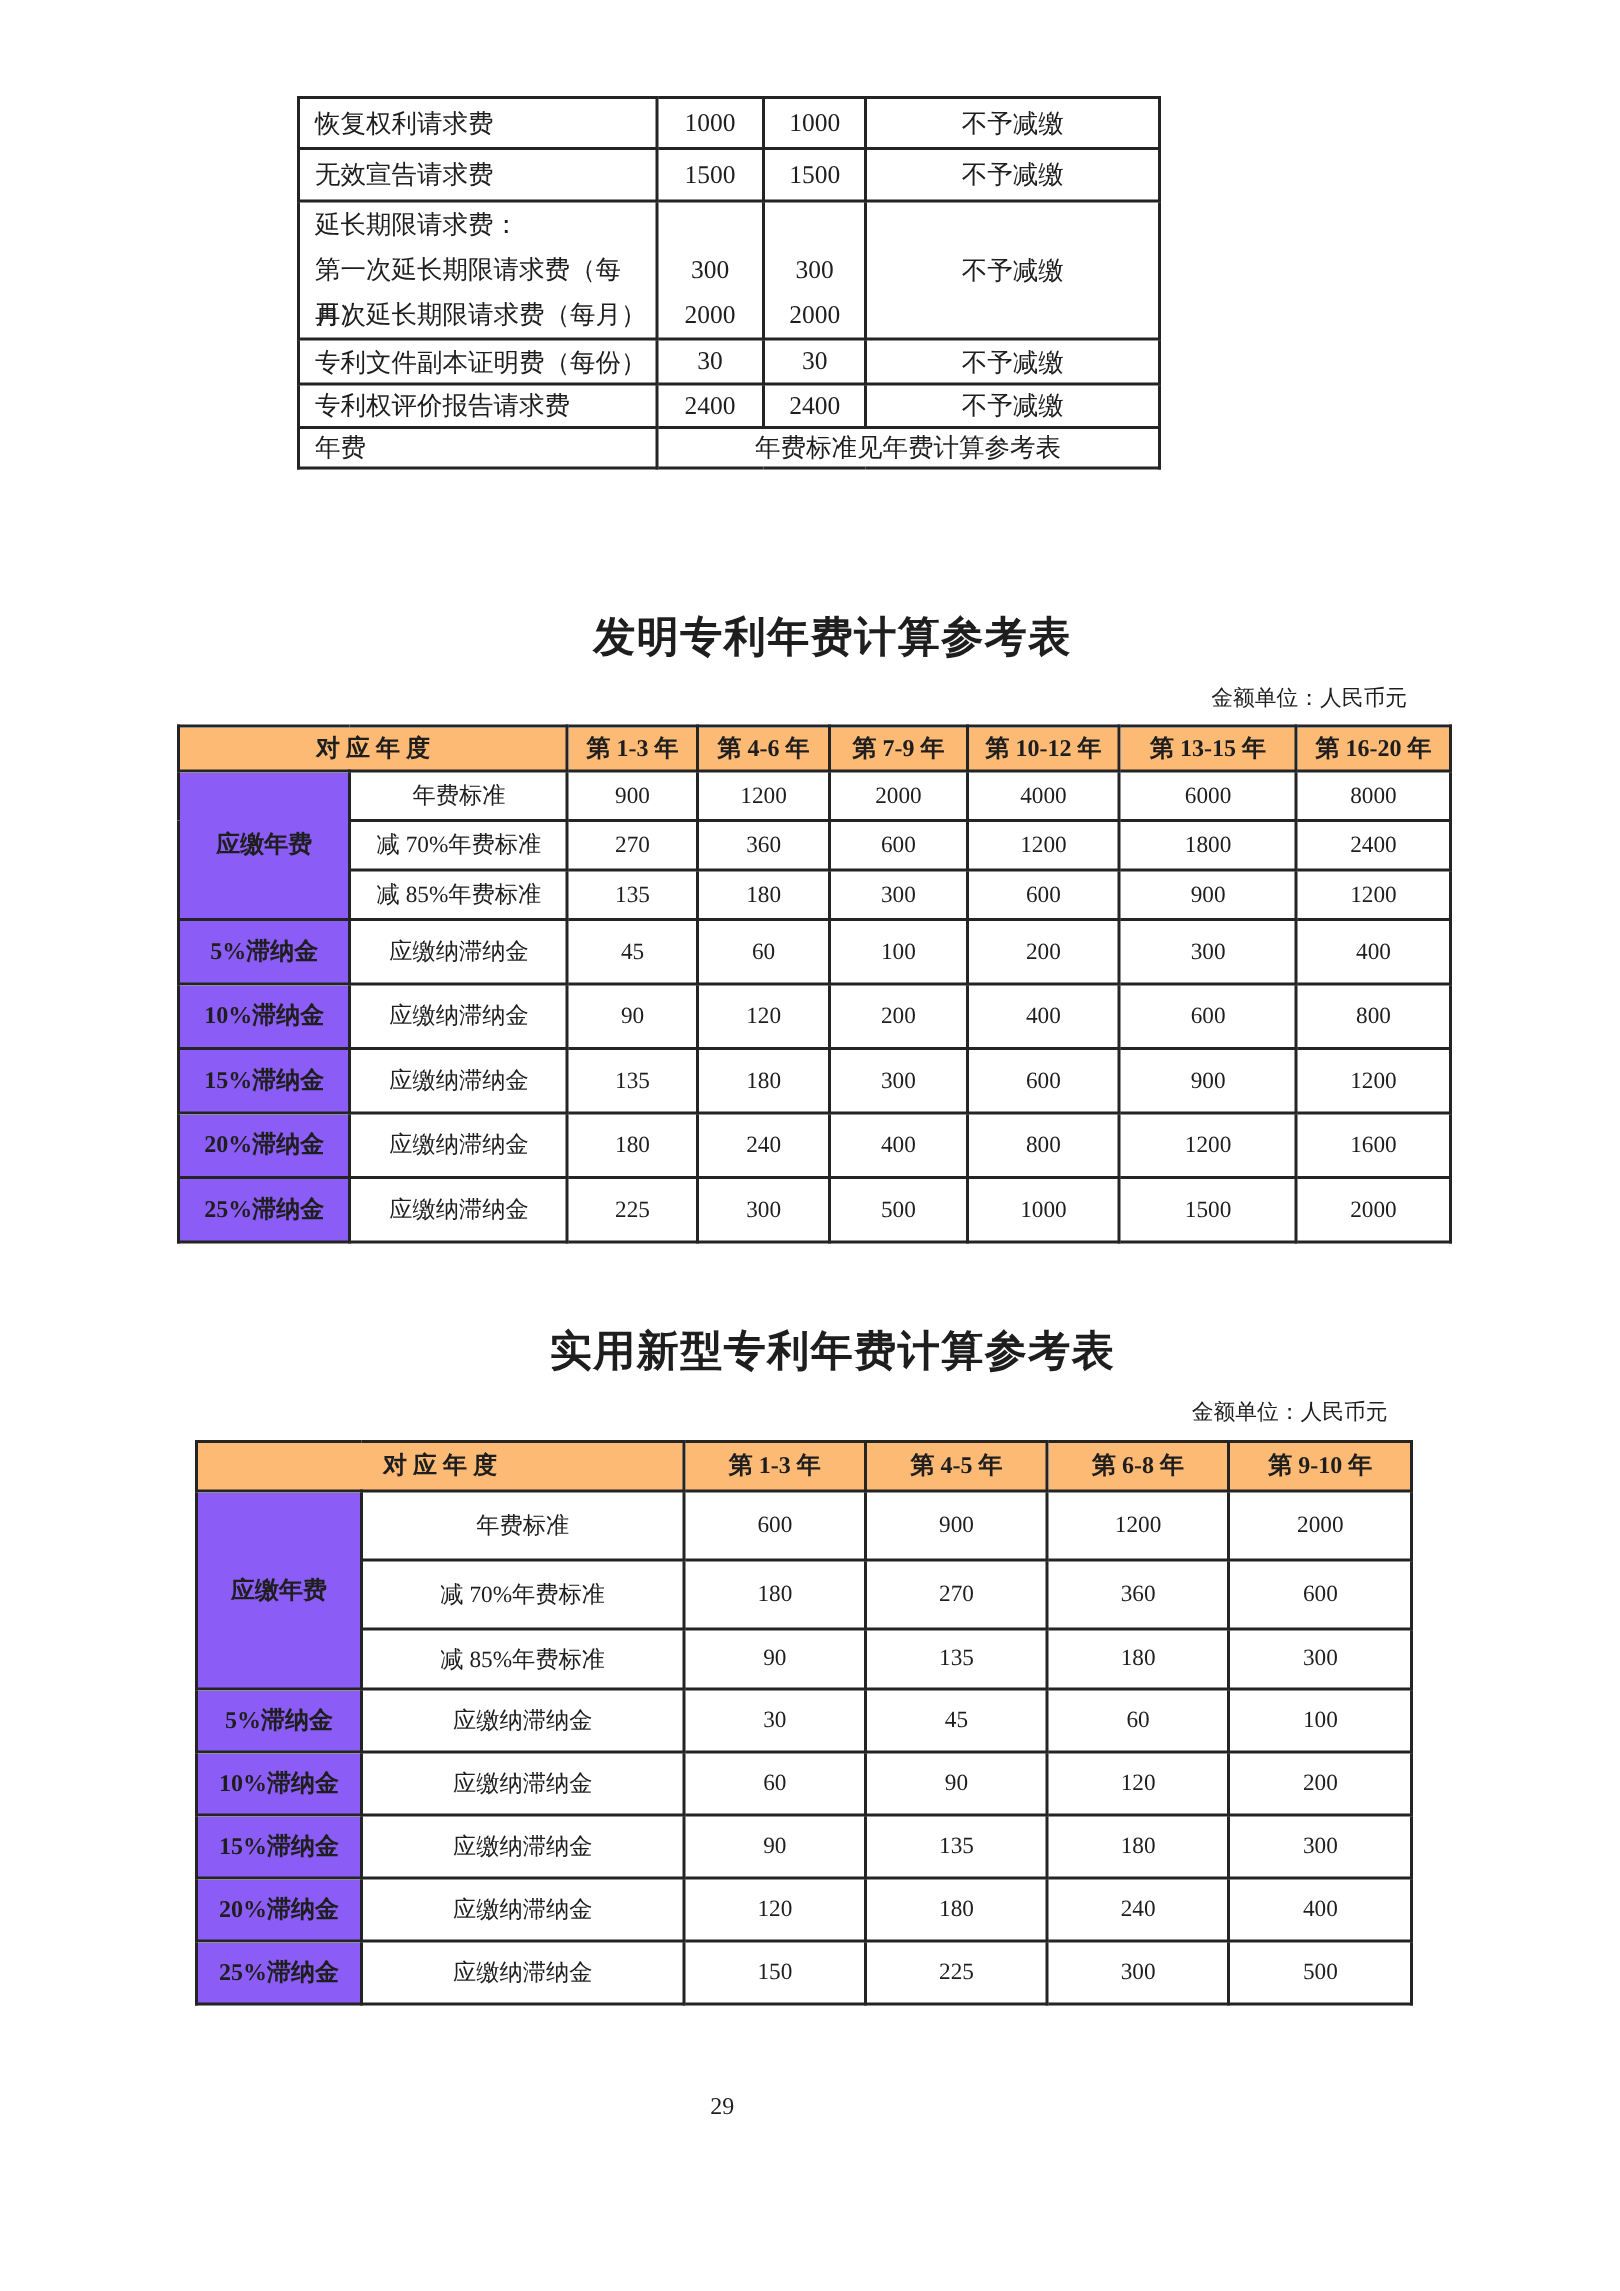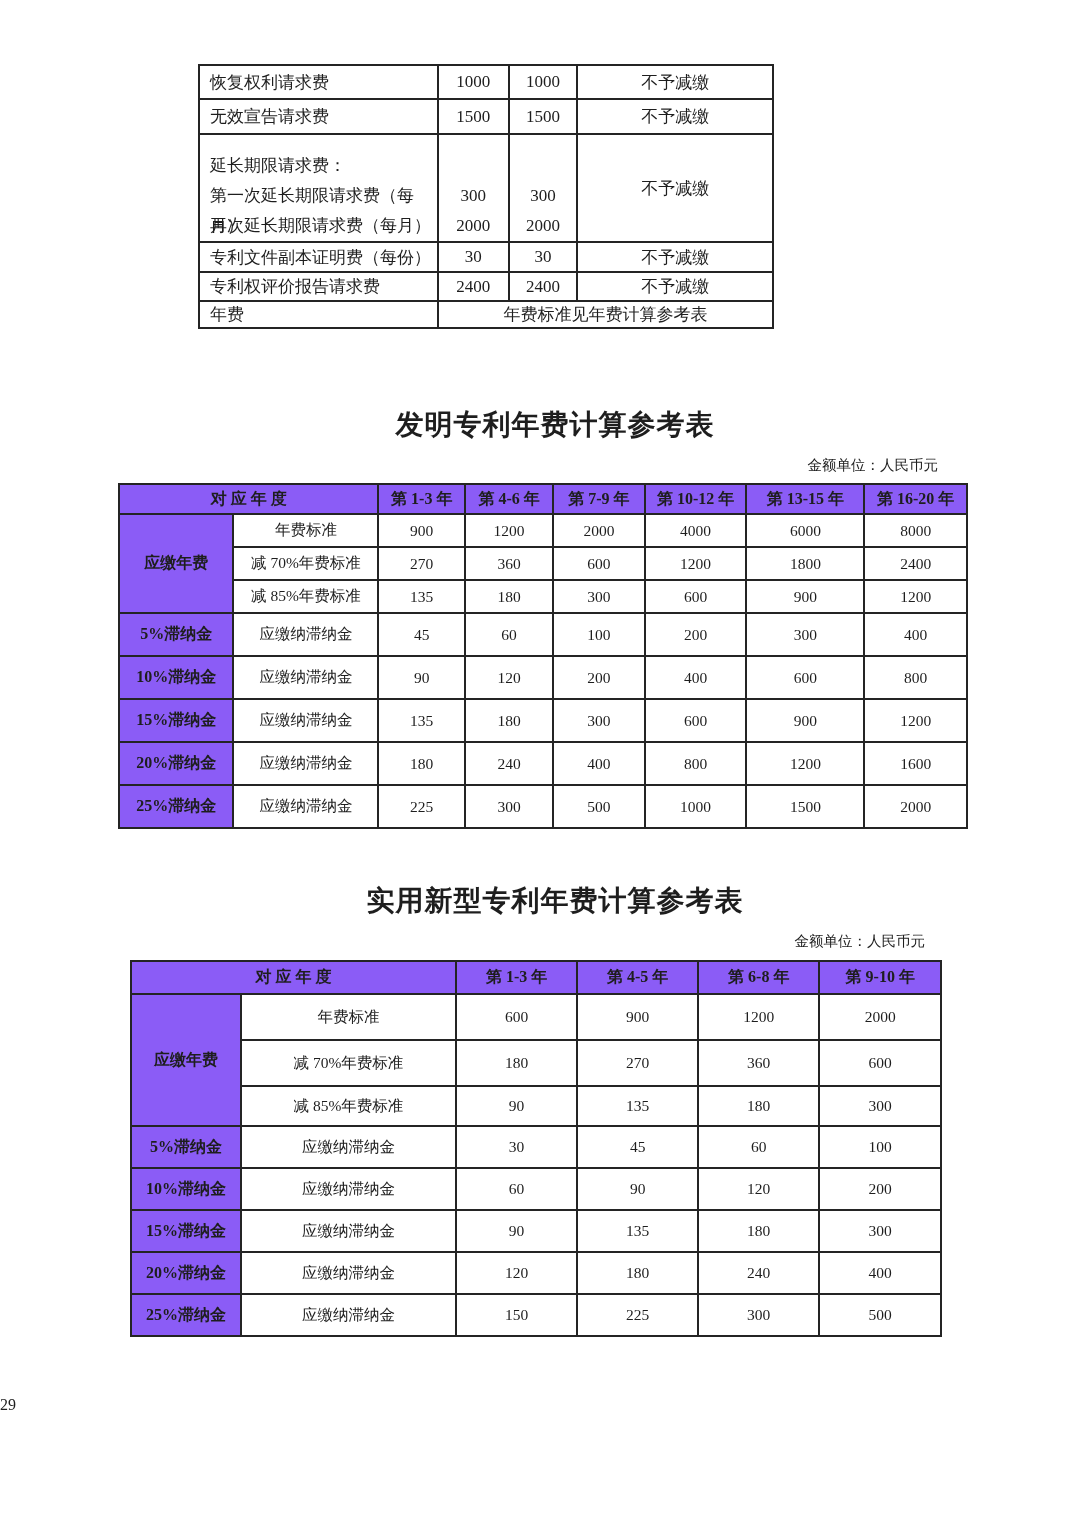--- a/index.html
+++ b/index.html
@@ -13,47 +13,47 @@
   
   .t0{left:198px;top:64px;width:576px;font-size:17px;}
   .t0 .lbl{text-align:left;padding-left:10px;}
   .t0 .c{text-align:center;}
   .t0 tr.r34{height:34px;}
   .t0 tr.r35{height:35px;}
   .t0 tr.r30{height:30px;}
   .t0 tr.r29{height:29px;}
   .t0 tr.r27{height:27px;}
   .t0 tr.ext{height:92px;}
-  .t0 tr.ext td.top{vertical-align:top;padding-top:16px;}
+  .t0 tr.ext td.top{vertical-align:top;padding-top:0;}
   .t0 tr.ext .ln{height:30px;line-height:30px;}
 
   
   .bigtbl{font-size:15.5px;}
   .bigtbl td{text-align:center;}
   .bigtbl th{font-weight:bold;}
-  .bigtbl tr.hd th{background:#8b5cf6;font-size:16px;}
+  .bigtbl tr.hd th{background:#fdba74;font-size:16px;}
   .bigtbl .side{background:#8b5cf6;font-size:16px;}
   .t1{left:118px;top:483px;width:850px;}
   .t1 tr.hd{height:30px;}
   .t1 tr.sub{height:33px;}
   .t1 tr.pen{height:43px;}
   .t2{left:130px;top:960px;width:812px;}
   .t2 tr.hd{height:33px;}
   .t2 tr.sub1{height:46px;}
   .t2 tr.sub2{height:40px;}
   .t2 tr.pen{height:42px;}
 
   
   .title{position:absolute;font-size:28px;font-weight:bold;text-align:center;letter-spacing:1px;}
   .title1{left:130px;top:406px;width:850px;}
   .title2{left:130px;top:882px;width:850px;}
   .unit{position:absolute;font-size:14.5px;font-weight:normal;text-align:right;}
   .unit1{left:118px;top:456px;width:820px;}
   .unit2{left:130px;top:932px;width:795px;}
-  .pageno{position:absolute;left:0;top:1396px;width:963px;text-align:left;font-size:16px;}
+  .pageno{position:absolute;left:0;top:1396px;width:963px;text-align:center;font-size:16px;}
 </style>
 </head>
 <body>
 
 <div class="page">
 
   <table class="t0">
     <colgroup>
       <col style="width:41.6%">
         <col style="width:12.4%">

